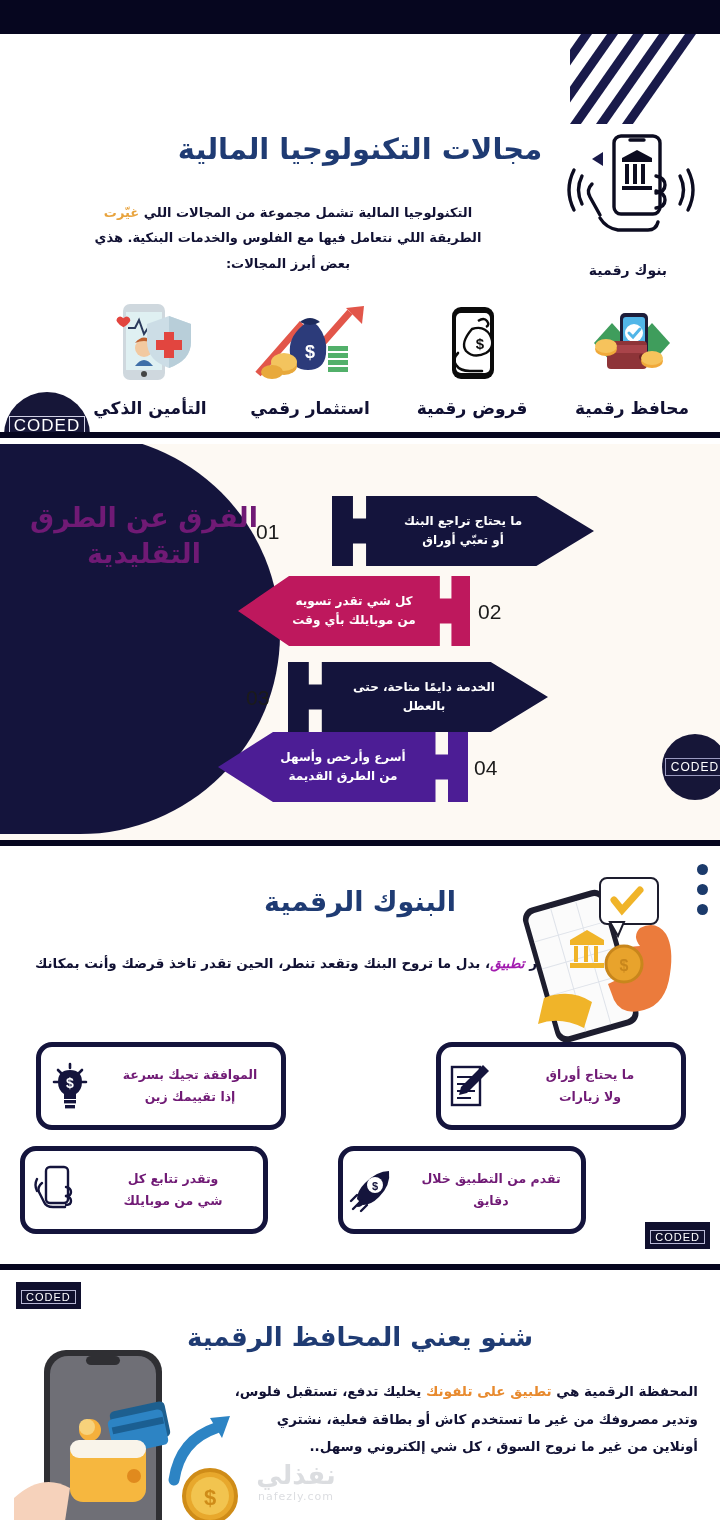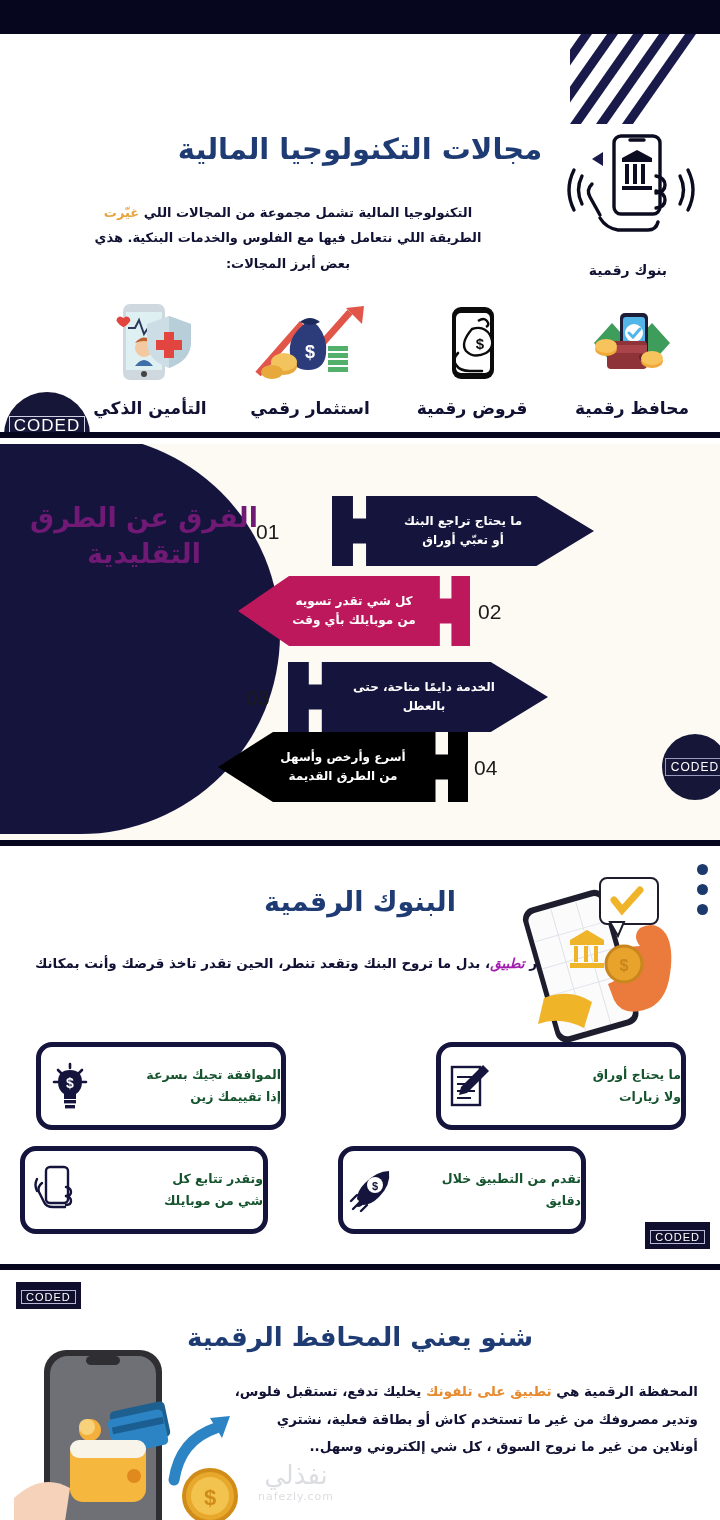--- a/index.html
+++ b/index.html
@@ -80,32 +80,32 @@
   
   #sec3{top:846px;height:422px;background:#ffffff;}
   .h2{position:absolute;top:40px;left:0;width:720px;text-align:center;
       color:#1f3b73;font-size:27px;font-weight:bold;}
   .lead2{position:absolute;top:104px;left:34px;width:560px;text-align:center;
       color:#111133;font-size:13.5px;font-weight:bold;line-height:2;}
   .dots{position:absolute;top:18px;right:12px;}
   .dots i{display:block;width:11px;height:11px;border-radius:50%;background:#1b3a6b;margin-bottom:9px;}
   .card{position:absolute;border:5px solid #14143c;border-radius:16px;background:#fff;
         display:flex;align-items:center;}
-  .card .ctxt{flex:1;font-size:12.5px;font-weight:bold;color:#14532d;line-height:1.75;}
+  .card .ctxt{flex:1;text-align:center;font-size:12.5px;font-weight:bold;color:#701a75;line-height:1.75;}
   .card .cico{width:58px;display:flex;align-items:center;justify-content:center;}
 
   
   #sec4{top:1274px;height:246px;background:#ffffff;}
   .h3{position:absolute;top:48px;left:0;width:720px;text-align:center;
       color:#1f3b73;font-size:26px;font-weight:bold;}
   .lead3{position:absolute;top:104px;right:22px;width:468px;text-align:right;
       color:#111133;font-size:13.5px;font-weight:bold;line-height:2.05;}
   .hl-t{color:#e88a2e;}
   .wm{position:absolute;left:196px;top:186px;width:200px;text-align:center;opacity:.5;}
-  .wm .ar{font-size:26px;color:#b9bcc3;font-weight:normal;}
+  .wm .ar{font-size:26px;color:#b9bcc3;font-weight:bold;}
   .wm .en{font-size:11px;color:#b9bcc3;letter-spacing:1px;direction:ltr;}
 </style>
 </head>
 <body>
 
 <div class="page">
 
   <div class="sec" id="sec1">
     <div class="topbar"></div>
 
@@ -257,21 +257,21 @@
     <div class="chevnum" style="left:478px;top:156px">02</div>
 
     <div class="chev chev-r" style="left:288px;top:218px;width:248px;background:#14143c;padding-left:12px;">
       <div class="txt">
         <span>الخدمة دايمًا متاحة، حتى</span><br>
         <span>بالعطل</span>
       </div>
     </div>
     <div class="chevnum" style="left:246px;top:242px">03</div>
 
-    <div class="chev chev-l" style="left:218px;top:288px;width:250px;background:#000000;">
+    <div class="chev chev-l" style="left:218px;top:288px;width:250px;background:#4c1d95;">
       <div class="txt">
         <span>أسرع وأرخص وأسهل</span><br>
         <span>من الطرق القديمة</span>
       </div>
     </div>
     <div class="chevnum" style="left:474px;top:312px">04</div>
 
     <div class="coded-circle" style="left:662px;top:290px">
       <span>CODED</span>
     </div>

